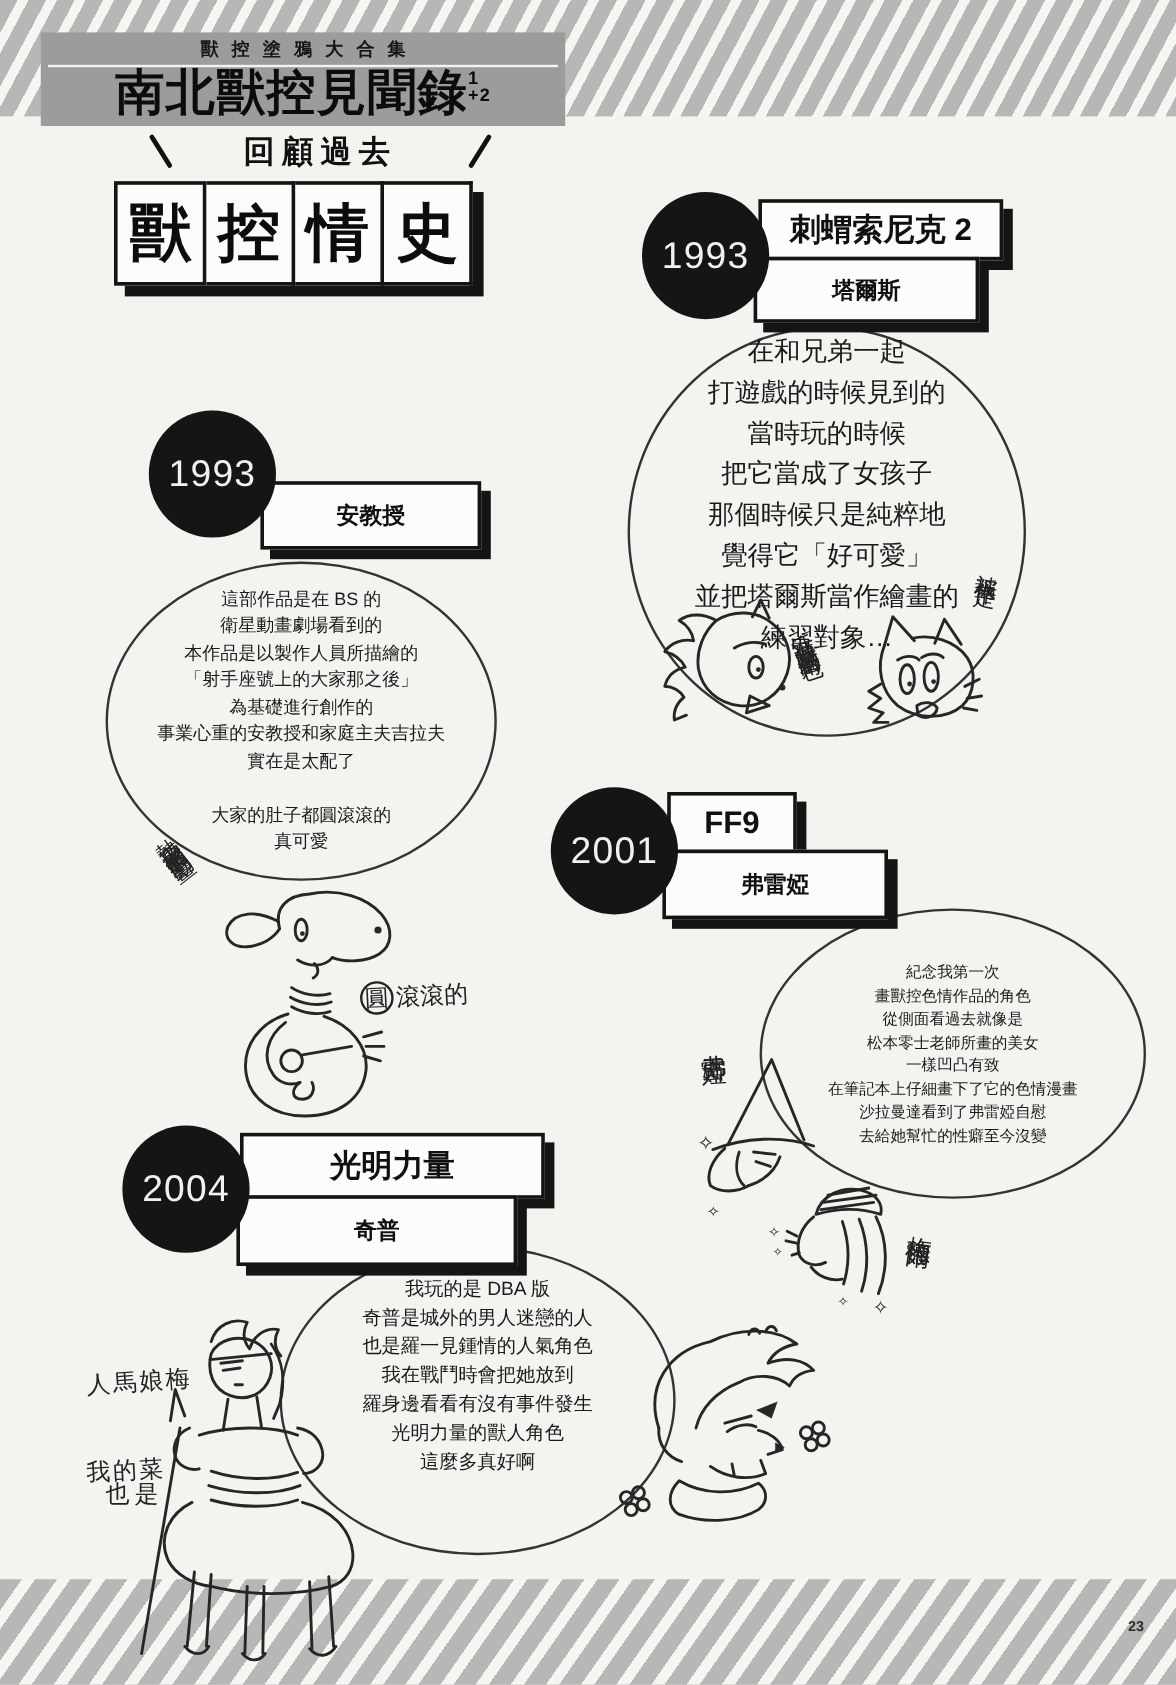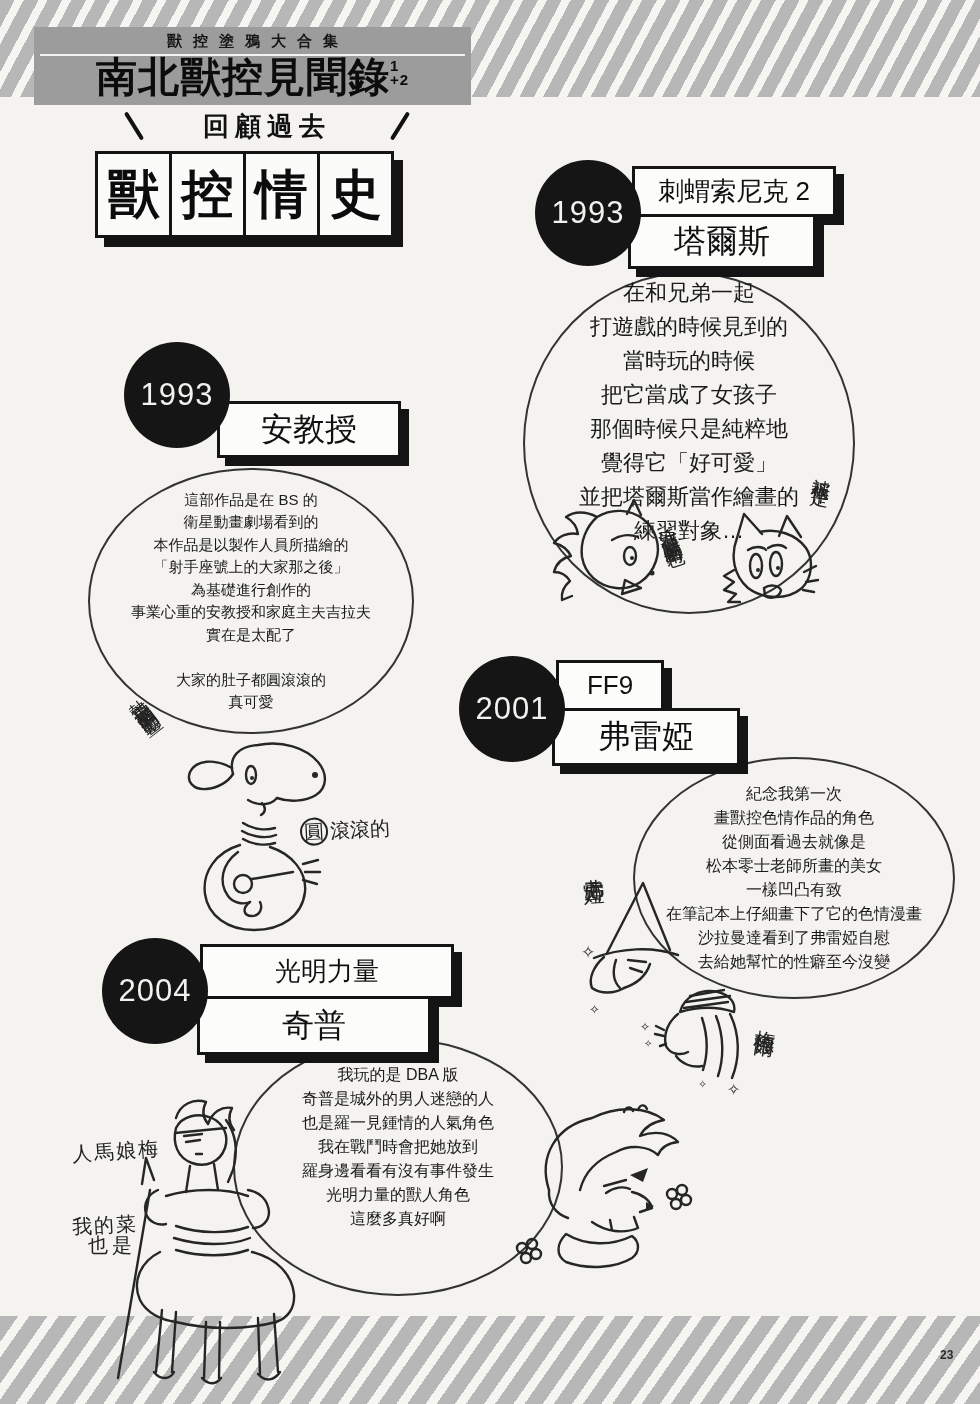--- a/index.html
+++ b/index.html
@@ -30,23 +30,23 @@
      box-shadow:9px 9px 0 #141414;background:#141414;}
   .mt-cell{width:71px;height:81px;background:#fbfbf9;border:3px solid #141414;
      display:flex;align-items:center;justify-content:center;font-size:52px;font-weight:800;color:#0c0c0c;}
   .mt-cell + .mt-cell{border-left:none;}
   
   .yc{position:absolute;width:106px;height:106px;border-radius:50%;background:#151515;
      color:#f1f1ee;display:flex;align-items:center;justify-content:center;
      font-size:31px;letter-spacing:1px;z-index:5;}
   .tbox{position:absolute;background:#fcfcfa;border:3px solid #141414;
      box-shadow:8px 8px 0 #141414;display:flex;align-items:center;justify-content:center;
-     font-weight:400;color:#101010;z-index:3;}
+     font-weight:700;color:#101010;z-index:3;}
   .gbox{font-size:26px;}
-  .cbox{font-size:32px;}
+  .cbox{font-size:19px;}
   
   .bubble{position:absolute;border:2px solid #333;border-radius:50%;
      display:flex;align-items:center;justify-content:center;text-align:center;
      white-space:pre-line;color:#1a1a1a;z-index:2;}
   
   .ann{position:absolute;color:#222;z-index:6;}
   .vert{writing-mode:vertical-rl;text-orientation:upright;letter-spacing:3px;line-height:1.25;}
   .sparkle{position:absolute;color:#2a2a2a;z-index:6;}
   .circled{display:inline-flex;width:24px;height:24px;border:2px solid #222;border-radius:50%;
      align-items:center;justify-content:center;margin-right:2px;}
@@ -119,21 +119,21 @@
     <div class="ann" style="left:300px;top:816px;font-size:20px;display:flex;align-items:center;transform:rotate(-3deg);">
       <span class="circled">圓</span>
       <span>滾滾的</span>
     </div>
   </div>
 
   <div class="sec">
     <div class="yc" style="left:459px;top:656px;">2001</div>
     <div class="tbox gbox" style="left:556px;top:660px;width:102px;height:45px;">FF9</div>
     <div class="tbox cbox" style="left:552px;top:708px;width:182px;height:52px;">弗雷婭</div>
-    <div class="bubble" style="left:633px;top:757px;width:318px;height:238px;font-size:16px;line-height:1.5;">紀念我第一次
+    <div class="bubble" style="left:633px;top:757px;width:318px;height:238px;font-size:13px;line-height:1.5;">紀念我第一次
 畫獸控色情作品的角色
 從側面看過去就像是
 松本零士老師所畫的美女
 一樣凹凸有致
 在筆記本上仔細畫下了它的色情漫畫
 沙拉曼達看到了弗雷婭自慰
 去給她幫忙的性癖至今沒變</div>
     <div class="ann vert" style="left:582px;top:862px;height:100px;font-size:21px;transform:rotate(-4deg);">弗雷婭</div>
     <div class="ann vert" style="left:748px;top:1014px;height:100px;font-size:21px;transform:rotate(8deg);">梅德爾</div>
     <span class="sparkle" style="left:581px;top:942px;font-size:17px;">✧</span>

